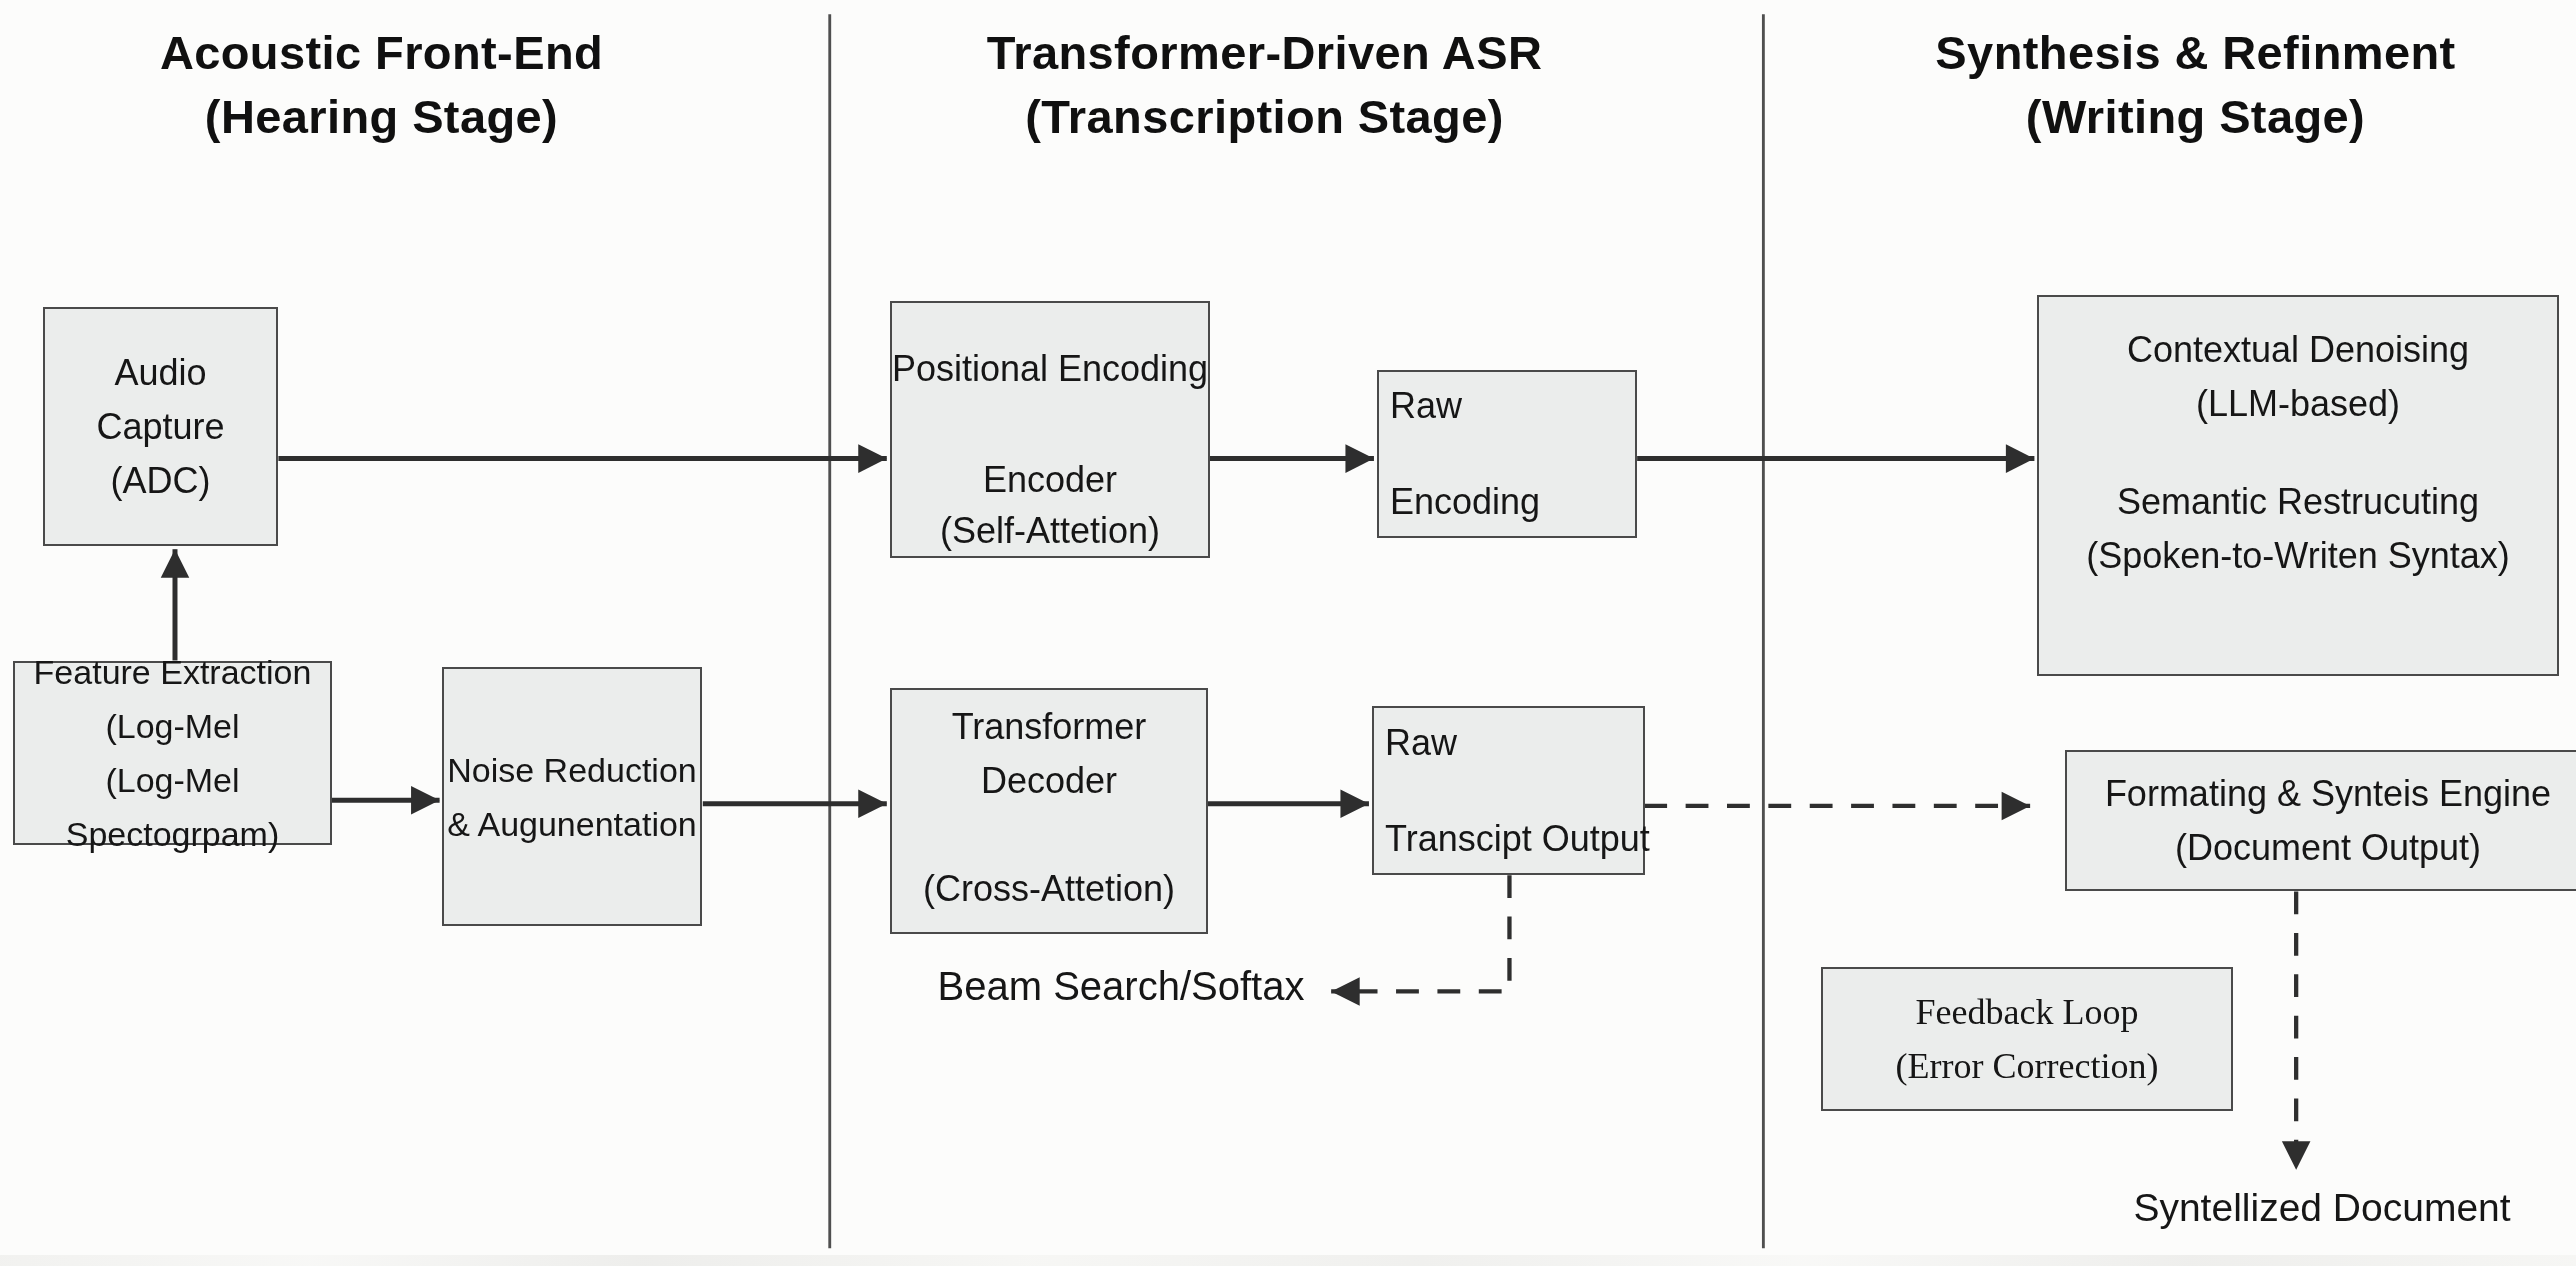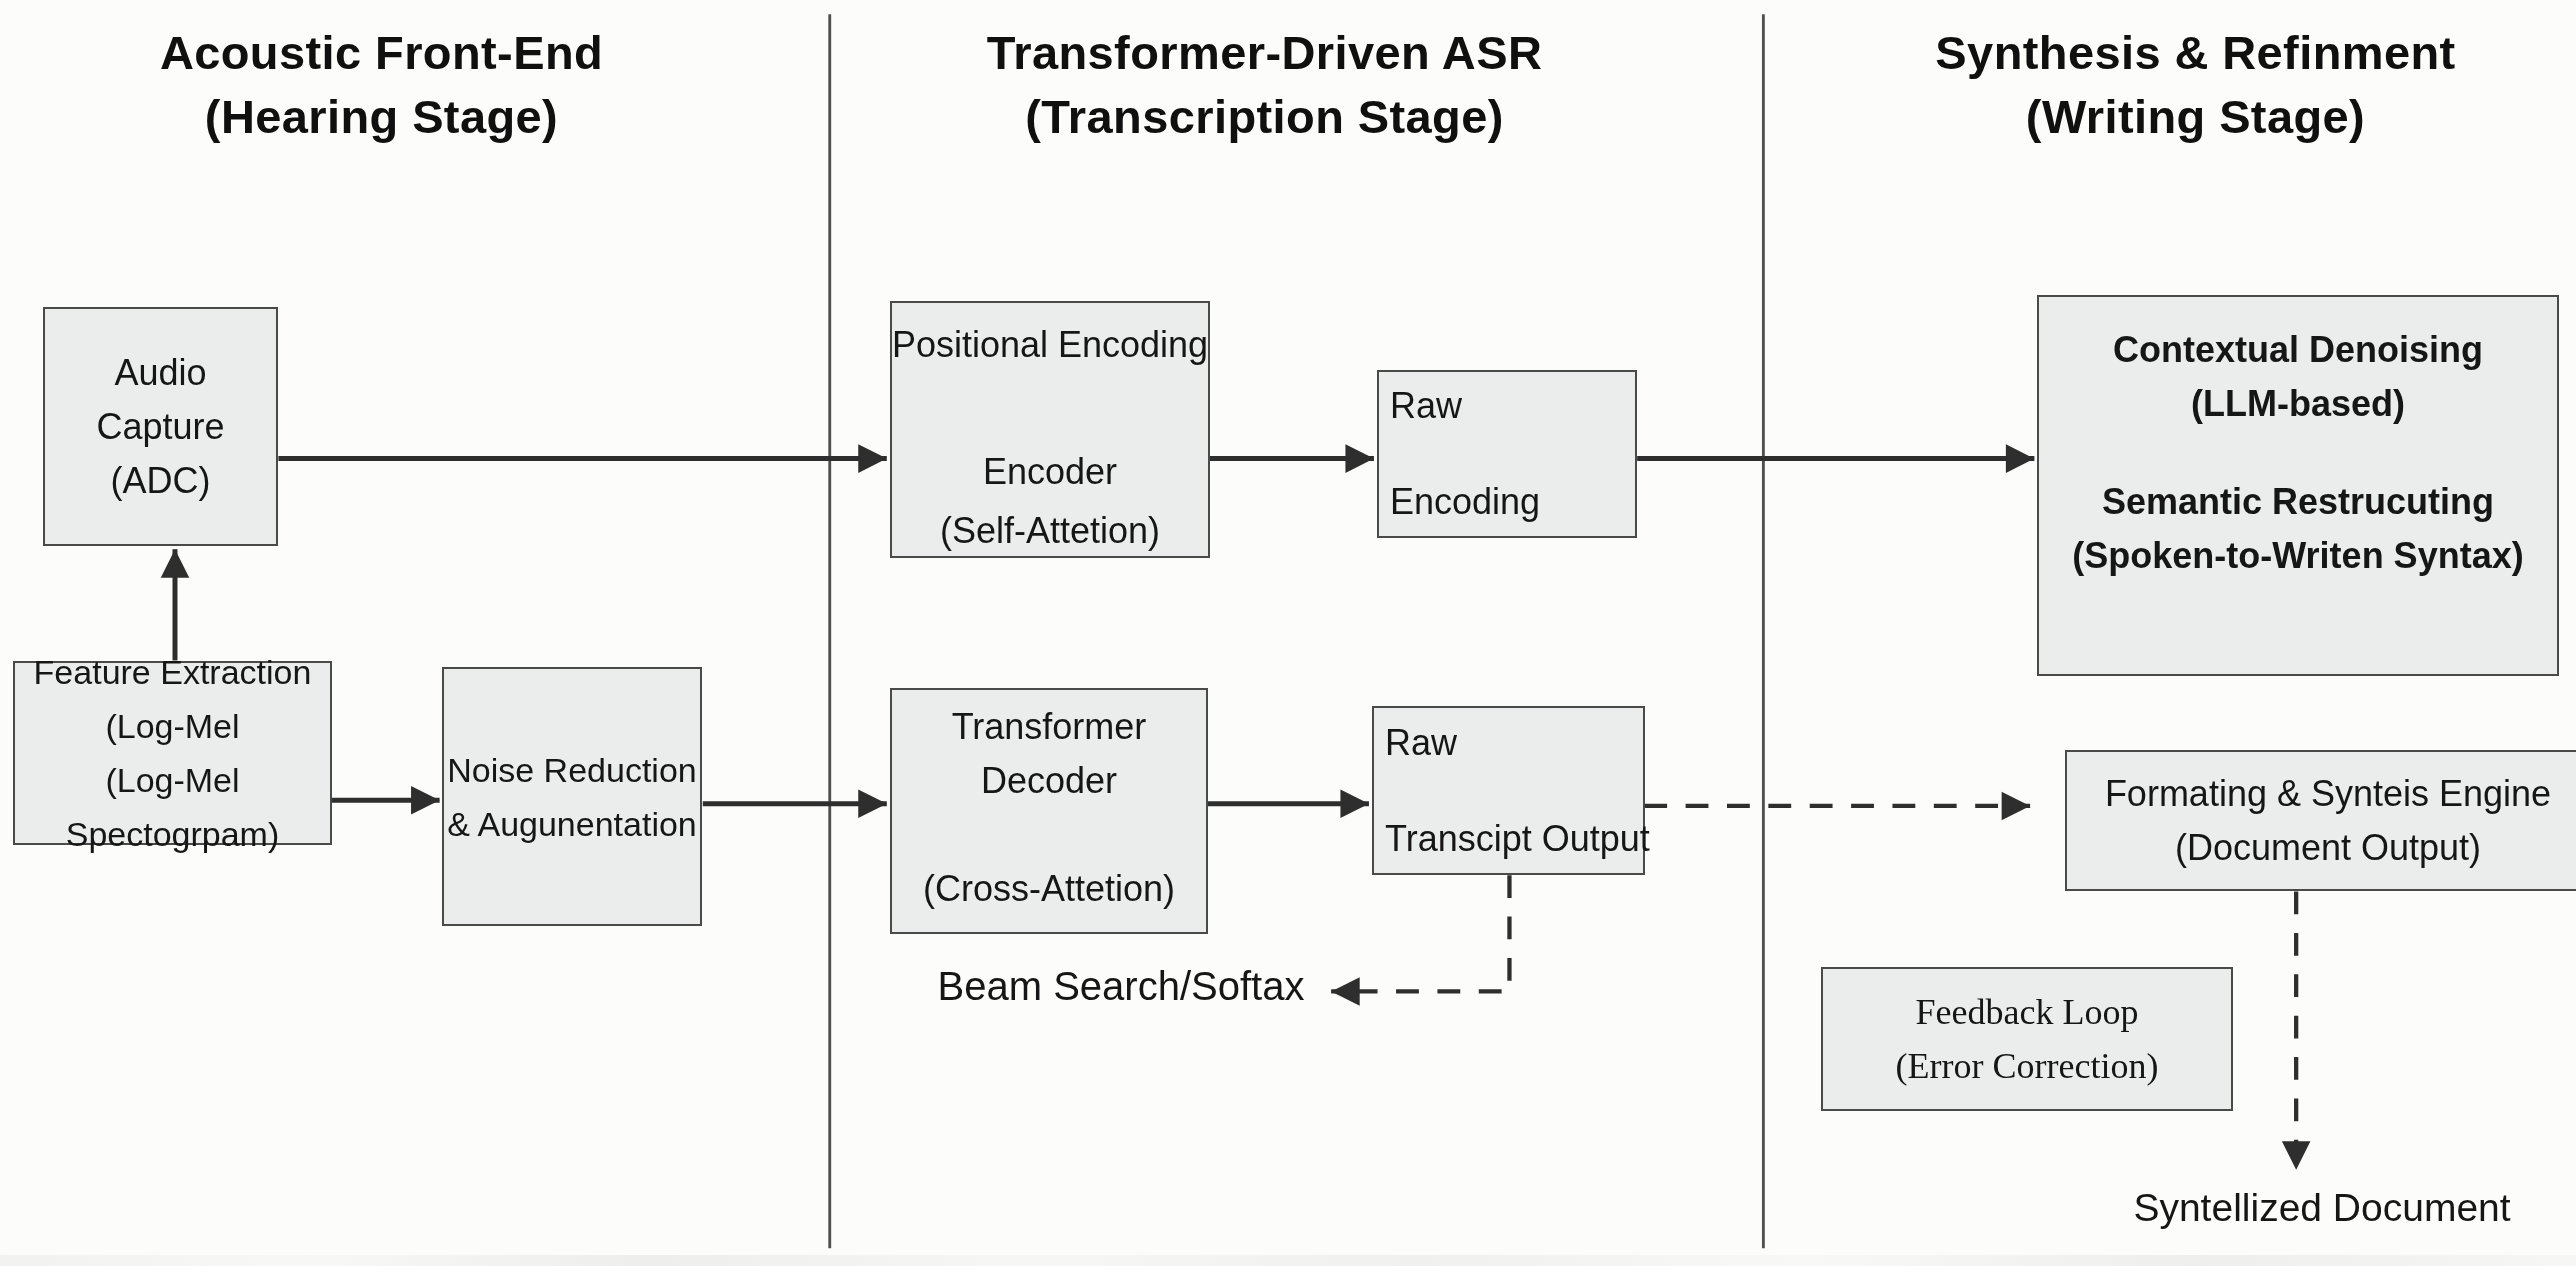--- a/index.html
+++ b/index.html
@@ -23,25 +23,25 @@
   .box{
     position:absolute; box-sizing:border-box; background:var(--box-fill);
     border:2.9px solid var(--box-border);
     display:flex; flex-direction:column; justify-content:center; align-items:center;
     text-align:center; font-size:36px; line-height:54px; white-space:nowrap;
   }
   .box.left{align-items:flex-start; text-align:left; padding-left:11px;gap:42px;}
   #box-audio{left:43px; top:307px; width:235px; height:239px;}
   #box-feature{left:13px; top:661px; width:319px; height:184px; font-size:34px; line-height:54px;}
   #box-noise{left:442px; top:667px; width:260px; height:259px; font-size:34px;}
-  #box-positional{left:890px; top:301px; width:320px; height:257px; justify-content:space-between; padding-top:16.4px; line-height:51px;}
+  #box-positional{left:890px; top:301px; width:320px; height:257px; justify-content:flex-end; padding-top:16.4px; line-height:51px;}
   #box-rawenc{left:1377px; top:370px; width:260px; height:168px;}
   #box-decoder{left:890px; top:688px; width:318px; height:246px; justify-content:flex-start; padding-top:10px;}
   #box-rawtrans{left:1372px; top:706px; width:273px; height:169px;}
-  #box-contextual{left:2037px; top:295px; width:522px; height:381px; justify-content:flex-start; padding-top:26px;font-weight:bold;}
+  #box-contextual{left:2037px; top:295px; width:522px; height:381px; justify-content:flex-start; padding-top:26px;}
   #box-formatting{left:2033px; top:750px; width:526px; height:141px;margin-left:32px;}
   #box-feedback{left:1821px; top:967px; width:412px; height:144px;font-family:Liberation Serif, serif;}
   .spacer-pe{height:60px;}
   .spacer-td{height:54px;}
   .spacer-cd{height:44px;}
   .free-label{position:absolute; text-align:center; white-space:nowrap;}
   #lbl-beam{left:907px; top:964px; width:428px; font-size:40px;}
   #lbl-synth{left:2101px; top:1186px; width:442px; font-size:39px;}
   .bottom-artifact{
     position:absolute; left:0; bottom:0; width:100%; height:11.4px; opacity:.55;

